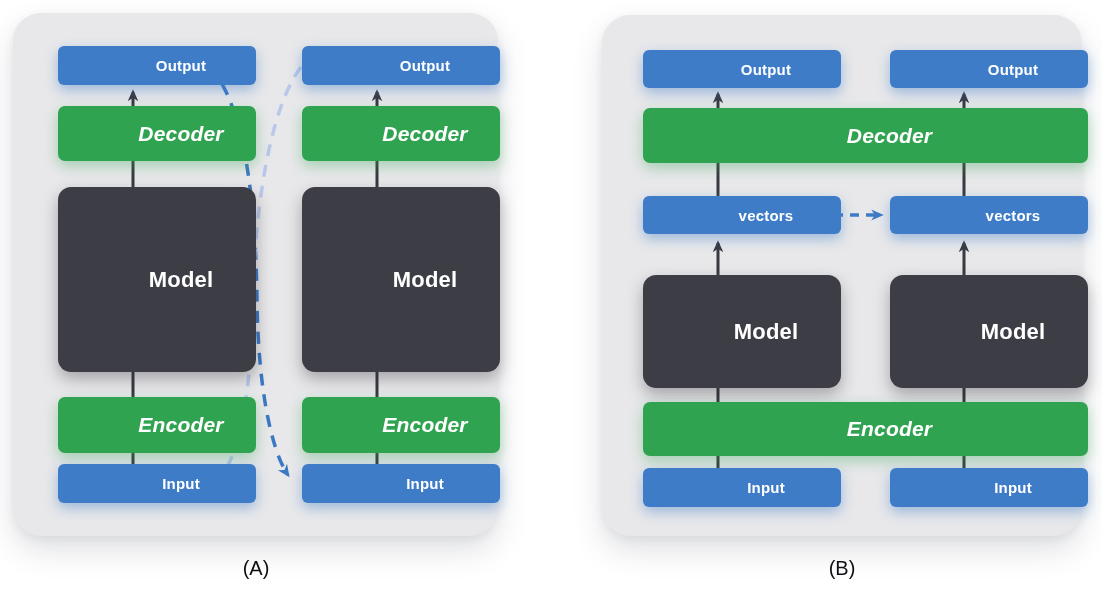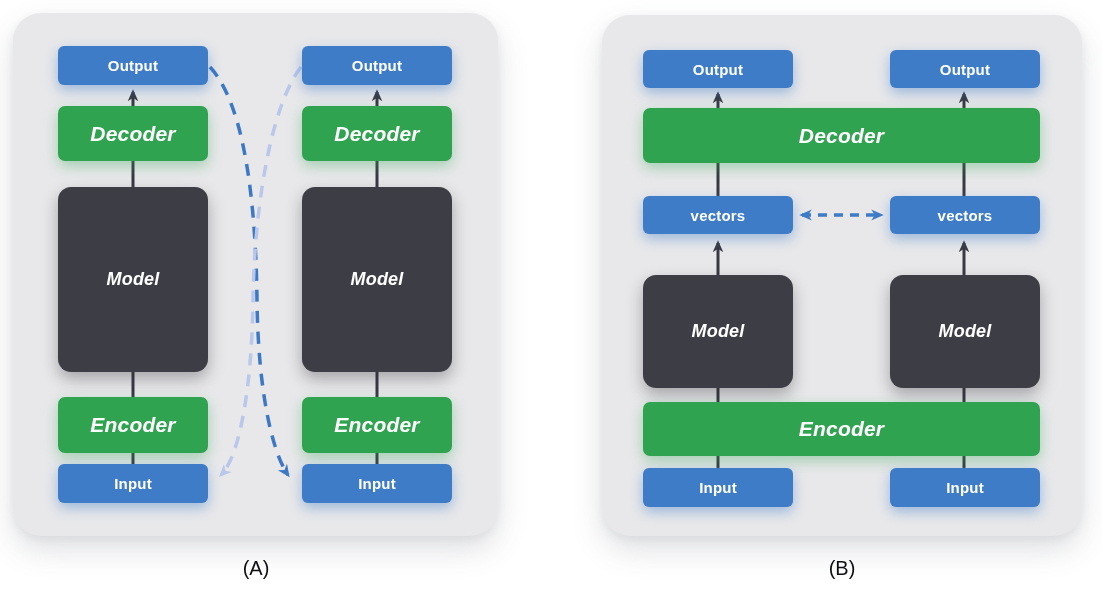--- a/index.html
+++ b/index.html
@@ -10,38 +10,37 @@
   .panel{
     position:absolute;background:var(--panel_bg,#e8e8ea);border-radius:28px;
     box-shadow:0 14px 30px rgba(80,85,100,0.18), 0 3px 8px rgba(80,85,100,0.08);
     z-index:1;
   }
   #panelA{left:13px;top:13px;width:485px;height:523px;}
   #panelB{left:602px;top:15px;width:480px;height:521px;}
   svg.arrows{position:absolute;left:0;top:0;z-index:2;pointer-events:none;}
   .box{
     position:absolute;z-index:3;display:flex;align-items:center;justify-content:center;
-    color:#ffffff;letter-spacing:0.2px;
+    color:#ffffff;letter-spacing:0.2px;padding-left:48px;
   }
   .box.blue{
     background:var(--blue,#3e7cc8);border-radius:6px;
     font-size:15px;font-weight:700;
     box-shadow:0 5px 13px rgba(62,124,200,0.45);
   }
   .box.green{
     background:var(--green,#30a351);border-radius:7px;
     font-size:21px;font-weight:600;
     box-shadow:0 5px 14px rgba(48,163,81,0.38);
     font-style:italic;
   }
   .box.dark{
     background:var(--dark,#3d3e45);border-radius:13px;
-    font-size:18px;font-weight:600;
+    font-size:22px;font-weight:600;
     box-shadow:0 7px 16px rgba(40,41,48,0.35);
-    font-style:italic;
   }
   .caption{
     position:absolute;z-index:3;color:#0e0f12;font-size:20px;font-weight:400;
     width:200px;text-align:center;
   }
   .conn{stroke:var(--connector,#383941);stroke-width:3;fill:none;}
   .dash-dark{stroke:var(--dashed_dark_blue,#3c78c4);stroke-width:3.5;fill:none;stroke-dasharray:12 9;}
   .dash-light{stroke:var(--dashed_light_blue,#b9c7ea);stroke-width:3.5;fill:none;stroke-dasharray:12 9;}
   .dash-blue-h{stroke:var(--blue,#3e7cc8);stroke-width:3.5;fill:none;stroke-dasharray:9 7;}
   .mk-dark{fill:var(--connector,#383941);}

